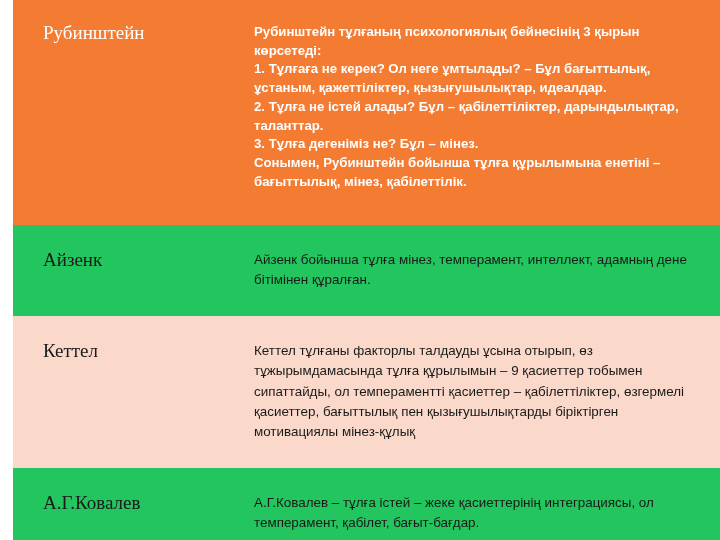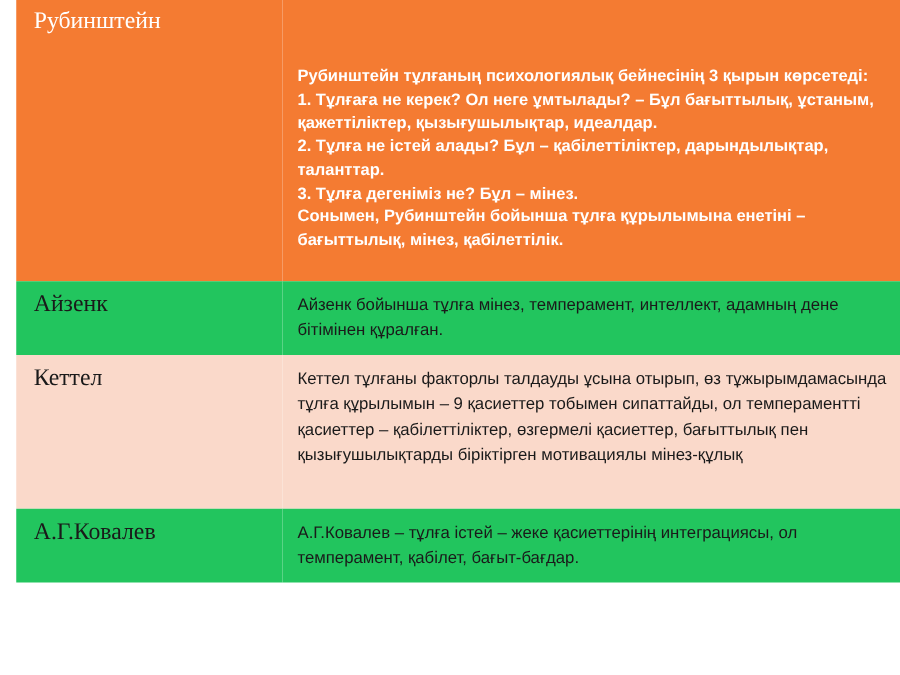--- a/index.html
+++ b/index.html
@@ -28,21 +28,21 @@
     width: 707px;
     border-collapse: collapse;
     table-layout: fixed;
   }
 
   #content-table col.col-name { width: 213px; }
   #content-table col.col-desc { width: 494px; }
 
   #content-table td {
     vertical-align: top;
-    padding: 0;
+    padding: 16px;
     border: 0;
   }
 
   
   .row-accent td { background: #F47B32; }
   .row-accent .cell-name,
   .row-accent .cell-desc { color: #ffffff; }
 
   .row-accent .cell-name {
     border-top: 2px solid #F59355;
@@ -58,21 +58,20 @@
     line-height: 1.15;
     padding: 6px 6px 6px 14px;
   }
   .row-accent .desc-text {
     font-family: "Liberation Sans", sans-serif;
     font-weight: bold;
     font-size: 13.2px;
     line-height: 1.42;
     padding: 7px 10px 8px 12px;
     white-space: pre-line;
-    margin-top: 45px;
   }
 
   
   .row-tint-a td { background: #FAD9CA; }
   .row-tint-b td { background: #22c55e; }
 
   .row-tint-a .cell-name,
   .row-tint-b .cell-name {
     border-right: 1px solid #FBE4DA;
   }

